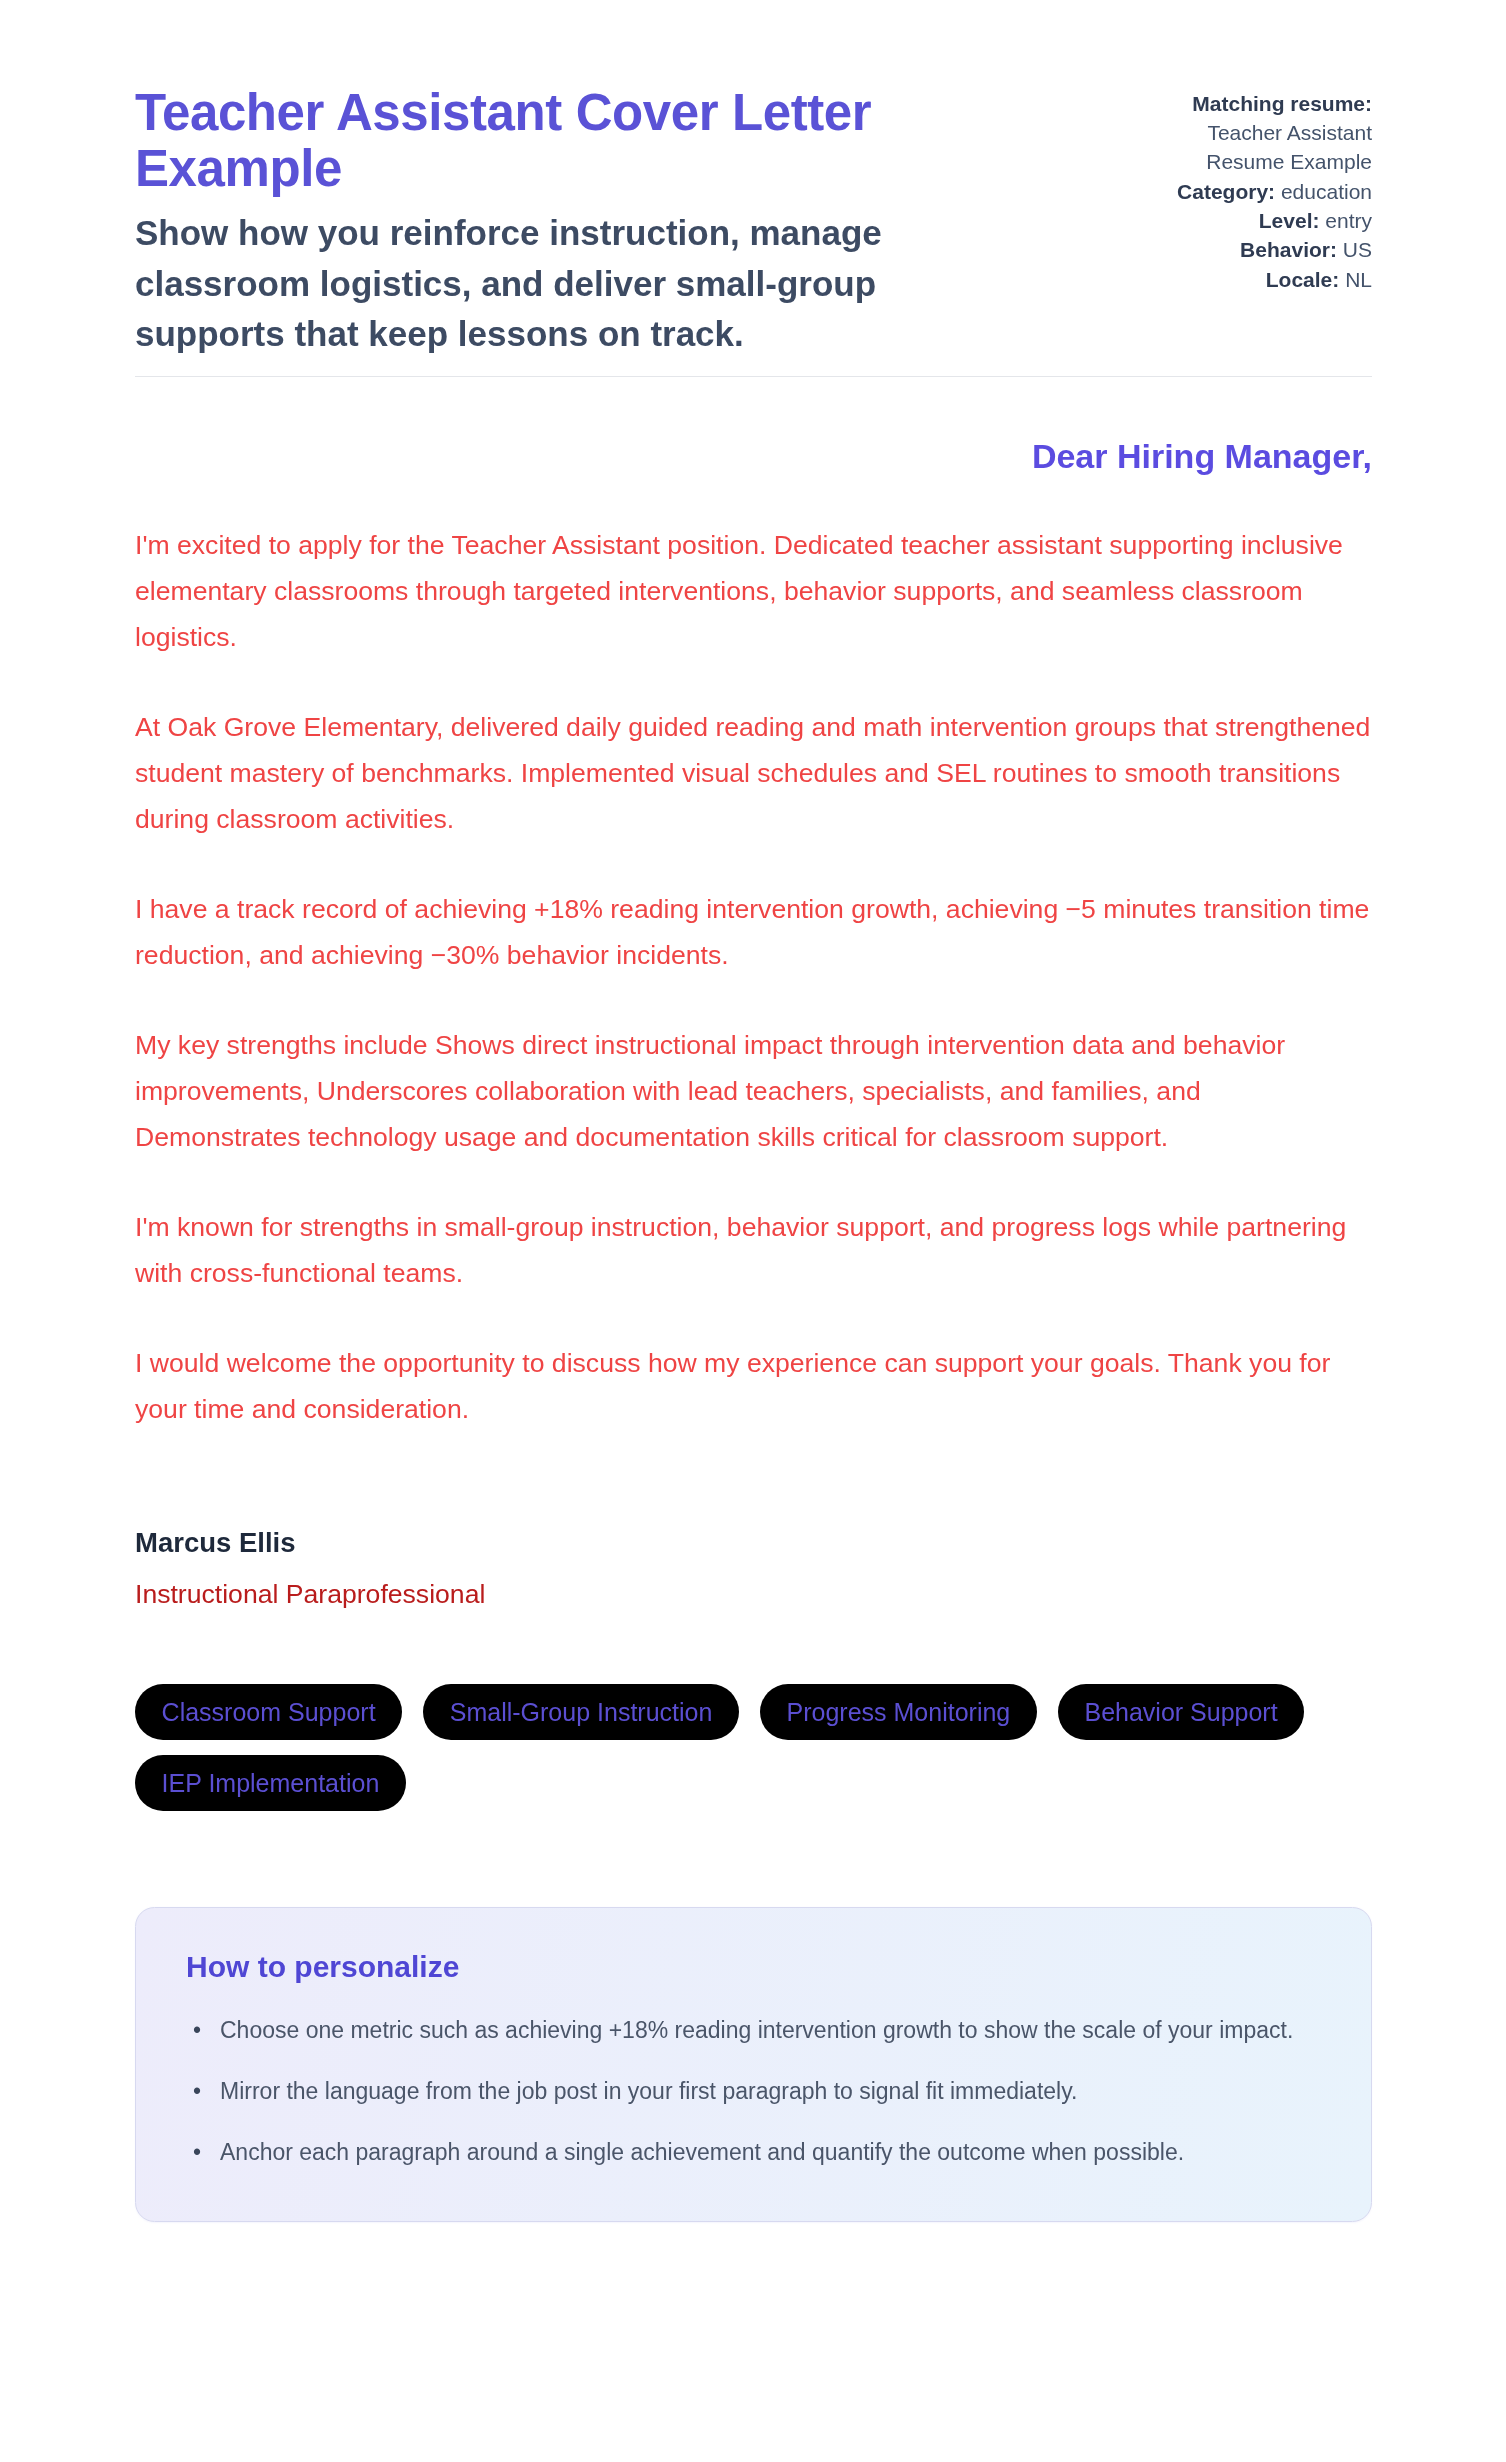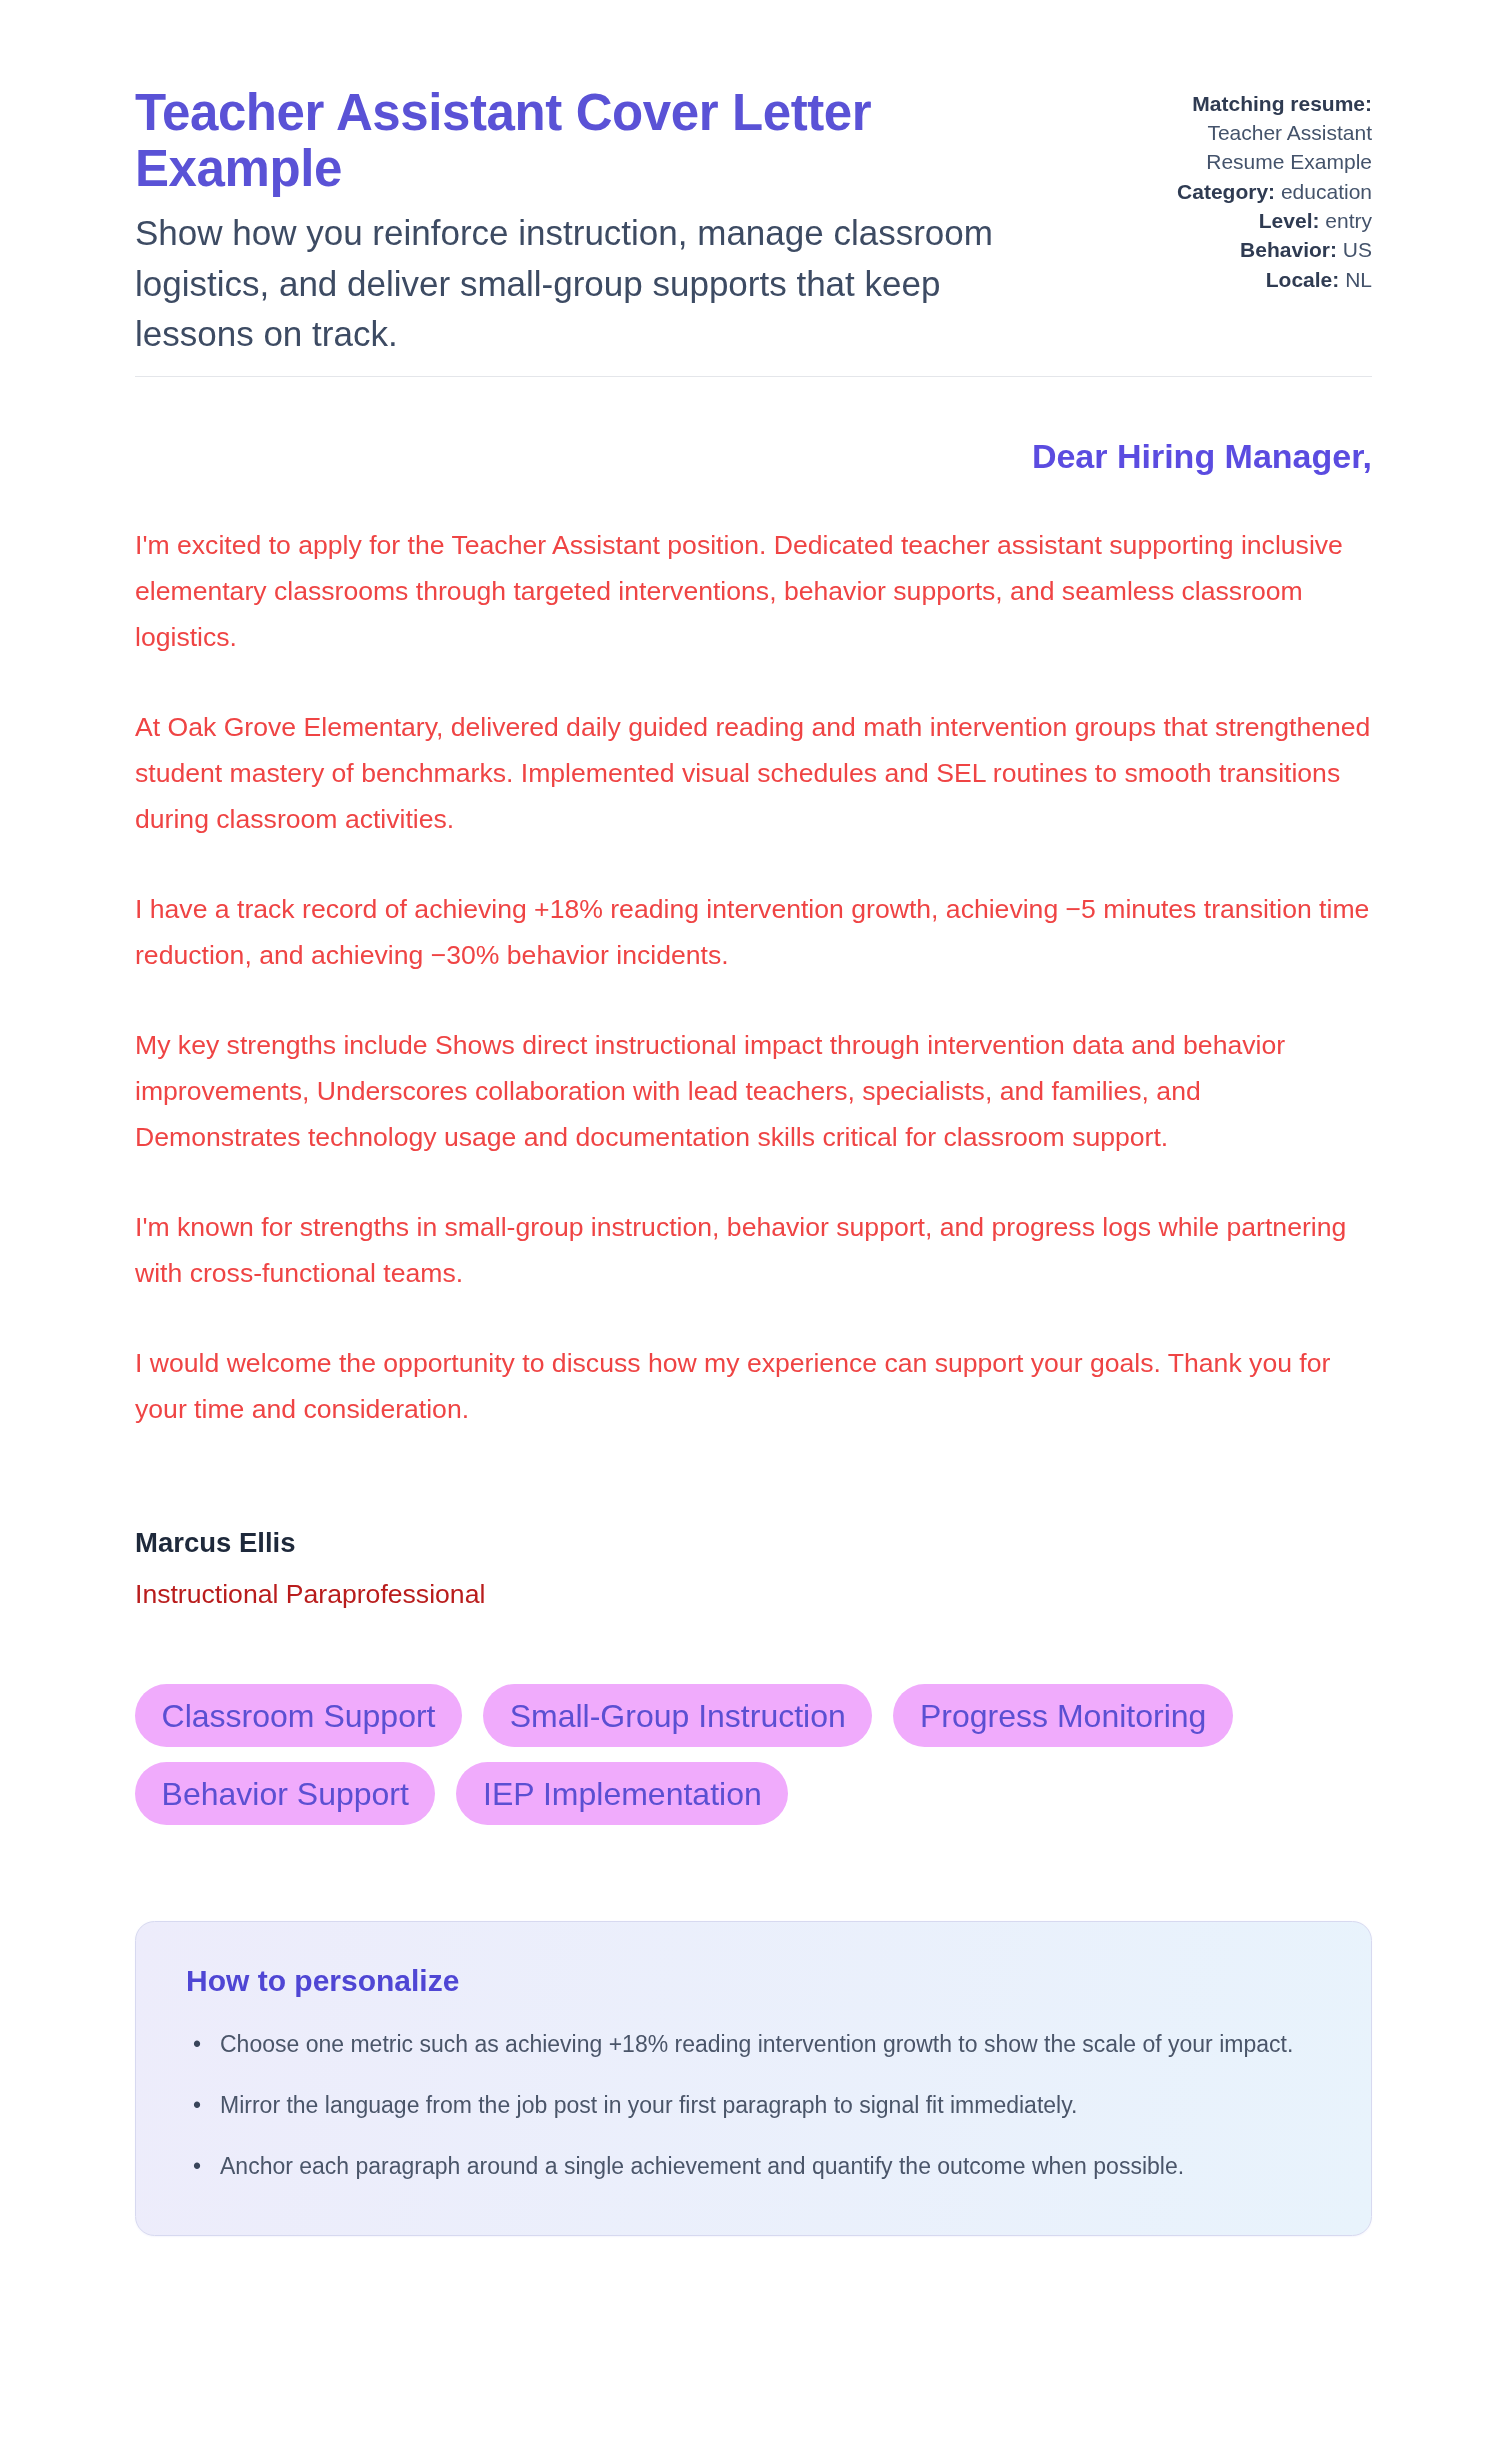--- a/index.html
+++ b/index.html
@@ -30,21 +30,21 @@
     line-height:1.1;
     font-weight:800;
     letter-spacing:-0.4px;
     color:#5a52d6;
     max-width:940px;
   }
   p.page-subtitle{
     margin:10.6px 0 0 0;
     font-size:35px;
     line-height:1.45;
-    font-weight:400;
+    font-weight:700;
     color:#3d4b63;
     max-width:869px;
   }
   .meta{
     width:230px;
     flex:0 0 230px;
     text-align:right;
     font-size:21px;
     line-height:1.4;
     color:#44536b;
@@ -88,23 +88,23 @@
   }
   
   .tags{
     margin-top:69px;
     display:flex;
     flex-wrap:wrap;
     gap:15px 21px;
   }
   .tag-chip{
     display:inline-block;
-    background:#f0abfc;
+    background:#000000;
     color:#5b4fd2;
-    font-size:32px;
+    font-size:25px;
     line-height:1;
     padding:16px 26.6px 15px 26.6px;
     border-radius:885px;
     white-space:nowrap;
   }
   
   .personalize-box{
     margin-top:96px;
     background:linear-gradient(100deg,#edecfb 0%,#e8f3fc 100%);
     border:0.9px solid #d7d9f0;

